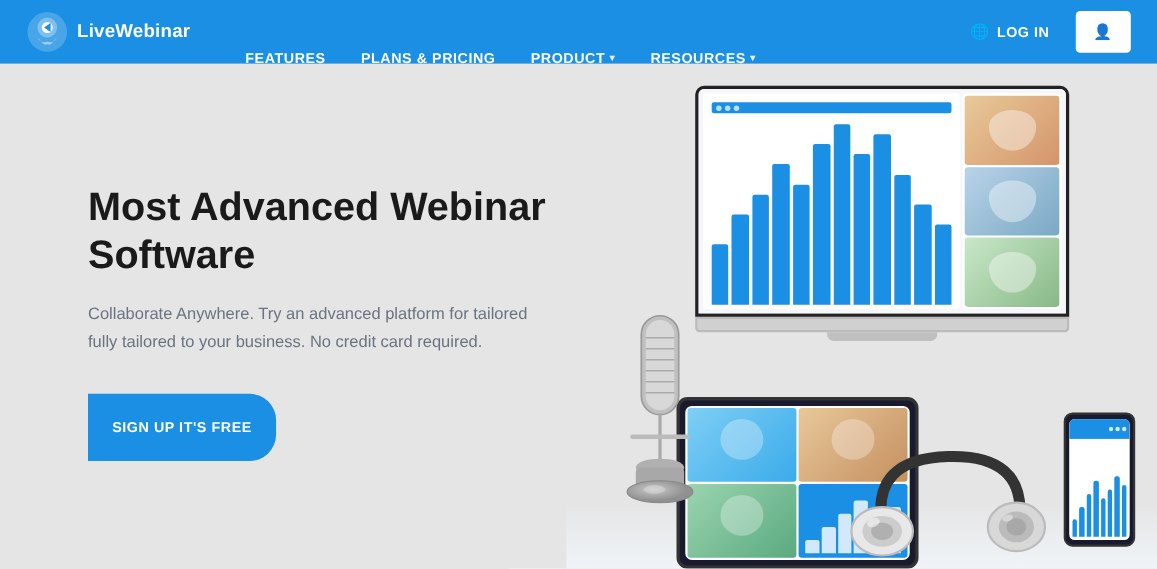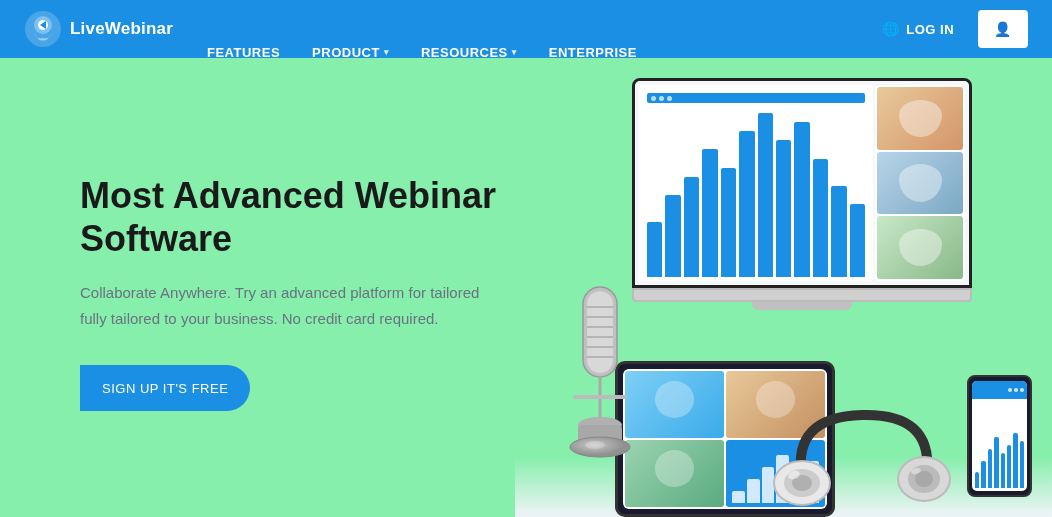--- a/index.html
+++ b/index.html
@@ -11,21 +11,21 @@
       display: flex;
       align-items: center;
       height: 58px;
       padding: 0 24px;
       gap: 0;
     }
     .nav-logo {
       display: flex;
       align-items: center;
       gap: 8px;
-      margin-right: 18px;
+      margin-right: 34px;
     }
     .nav-logo-icon {
       width: 38px;
       height: 38px;
     }
     .nav-logo-text {
       color: #fff;
       font-size: 17px;
       font-weight: 700;
       letter-spacing: 0.2px;
@@ -89,21 +89,21 @@
       align-items: center;
       cursor: pointer;
       gap: 6px;
       margin-left: 6px;
     }
 
     
     .hero {
       display: flex;
       min-height: 459px;
-      background: #86efac;
+      background: #e5e5e5;
       position: relative;
       overflow: hidden;
       gap: 15px;
     }
     .hero-content {
       flex: 0 0 500px;
       padding: 70px 0 60px 80px;
       display: flex;
       flex-direction: column;
       justify-content: center;
@@ -135,25 +135,25 @@
       border: 1.5px solid #ccc;
       border-radius: 24px 0 0 24px;
       padding: 0 18px;
       font-size: 14px;
       color: #555;
       outline: none;
       background: #fff;
     }
     .hero-input::placeholder { color: #aaa; }
     .hero-btn {
-      height: 46px;
+      height: 61px;
       background: #1a8fe3;
       color: #fff;
       font-size: 13px;
-      font-weight: 400;
+      font-weight: 700;
       letter-spacing: 0.5px;
       text-transform: uppercase;
       border: none;
       border-radius: 0 24px 24px 0;
       padding: 0 22px;
       cursor: pointer;
       white-space: nowrap;
     }
 
     
@@ -418,29 +418,29 @@
       <path d="M16 15 L22 11 L22 19 Z" fill="#1a8fe3"></path>
     </svg>
     <span class="nav-logo-text">LiveWebinar</span>
   </div>
 
   <div class="nav-links">
     <div class="nav-link">
       <span>FEATURES</span>
     </div>
     <div class="nav-link">
+      <span>PLANS &amp; PRICING</span>
+    </div>
+    <div class="nav-link">
       <span>PRODUCT</span>
       <span class="caret">▾</span>
     </div>
     <div class="nav-link">
       <span>RESOURCES</span>
       <span class="caret">▾</span>
-    </div>
-    <div class="nav-link">
-      <span>ENTERPRISE</span>
     </div>
   </div>
 
   <div class="nav-right">
     <div class="nav-login">
       <span style="font-size:14px;">🌐</span>
       <span>LOG IN</span>
     </div>
     <div class="nav-signup">
       <span style="font-size:14px;">👤</span>

